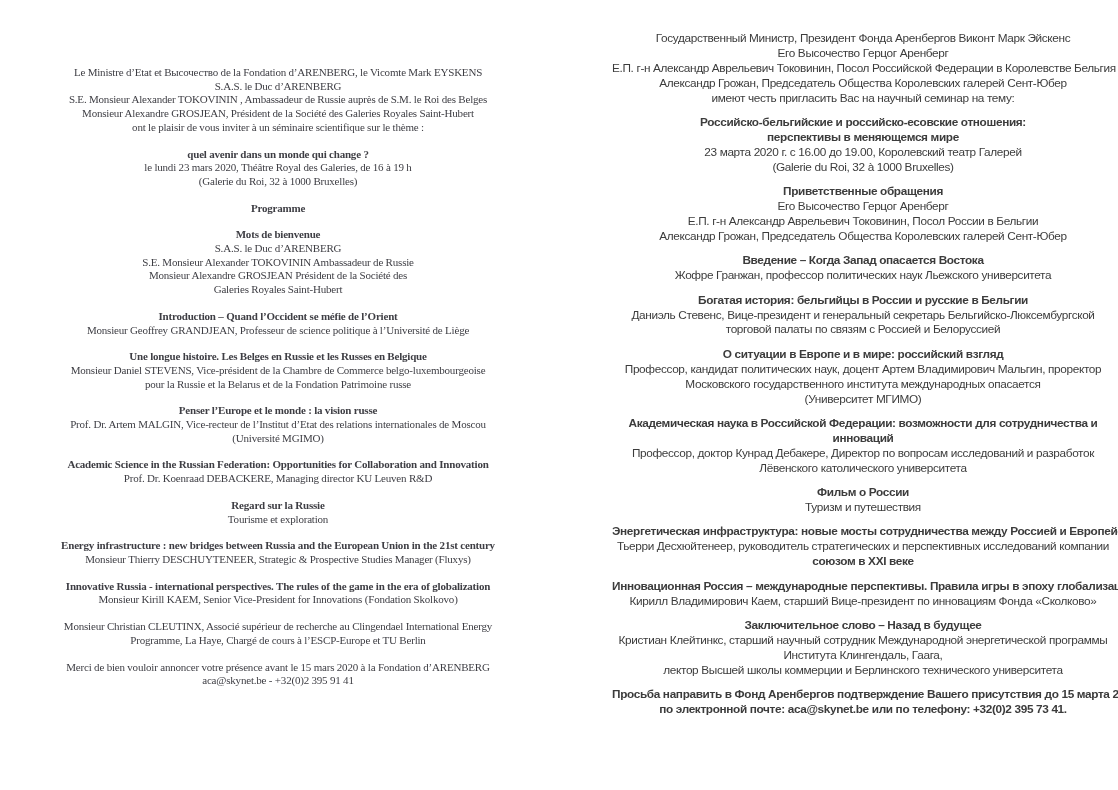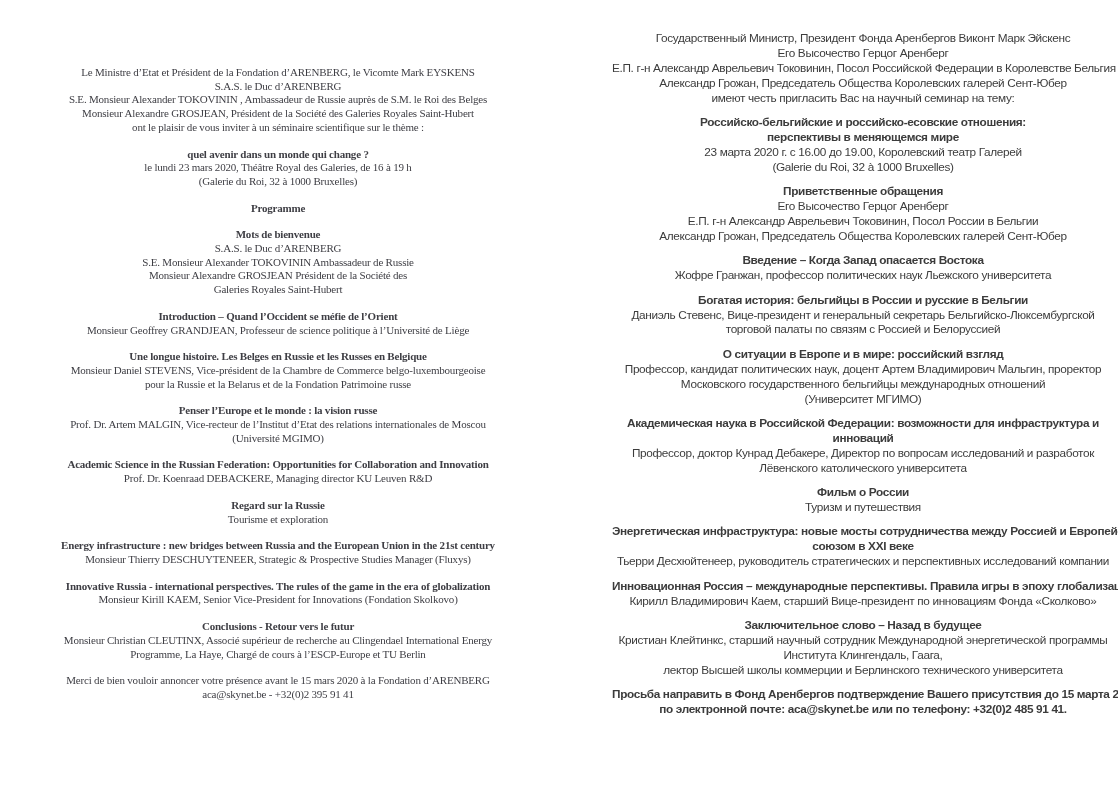--- a/index.html
+++ b/index.html
@@ -49,21 +49,21 @@
   .line.bold {
     font-weight: 700;
   }
 </style>
 </head>
 <body>
 
 <div class="spread" id="spread">
     <div class="page page-fr" style="color: rgb(62, 62, 68);">
       <div class="block">
-        <div class="line">Le Ministre d’Etat et Président de la Fondation d’ARENBERG, le Vicomte Mark EYSKENS</div>
+        <div class="line">Le Ministre d’Etat et Высочество de la Fondation d’ARENBERG, le Vicomte Mark EYSKENS</div>
         <div class="line">S.A.S. le Duc d’ARENBERG</div>
         <div class="line">S.E. Monsieur Alexander TOKOVININ , Ambassadeur de Russie auprès de S.M. le Roi des Belges</div>
         <div class="line">Monsieur Alexandre GROSJEAN, Président de la Société des Galeries Royales Saint-Hubert</div>
         <div class="line">ont le plaisir de vous inviter à un séminaire scientifique sur le thème :</div>
       </div>
       <div class="block">
         <div class="line bold">quel avenir dans un monde qui change ?</div>
         <div class="line">le lundi 23 mars 2020, Théâtre Royal des Galeries, de 16 à 19 h</div>
         <div class="line">(Galerie du Roi, 32 à 1000 Bruxelles)</div>
       </div>
@@ -101,21 +101,20 @@
       </div>
       <div class="block">
         <div class="line bold">Energy infrastructure : new bridges between Russia and the European Union in the 21st century</div>
         <div class="line">Monsieur Thierry DESCHUYTENEER, Strategic &amp; Prospective Studies Manager (Fluxys)</div>
       </div>
       <div class="block">
         <div class="line bold">Innovative Russia - international perspectives. The rules of the game in the era of globalization</div>
         <div class="line">Monsieur Kirill KAEM, Senior Vice-President for Innovations (Fondation Skolkovo)</div>
       </div>
       <div class="block">
-        <div class="line bold">Conclusions - Retour vers le futur</div>
         <div class="line">Monsieur Christian CLEUTINX, Associé supérieur de recherche au Clingendael International Energy</div>
         <div class="line">Programme, La Haye, Chargé de cours à l’ESCP-Europe et TU Berlin</div>
       </div>
       <div class="block">
         <div class="line">Merci de bien vouloir annoncer votre présence avant le 15 mars 2020 à la Fondation d’ARENBERG</div>
         <div class="line">aca@skynet.be - +32(0)2 395 91 41</div>
       </div>
     </div>
     <div class="page page-ru" style="color: rgb(60, 60, 60);">
       <div class="block">
@@ -142,46 +141,46 @@
         <div class="line">Жофре Гранжан, профессор политических наук Льежского университета</div>
       </div>
       <div class="block">
         <div class="line bold">Богатая история: бельгийцы в России и русские в Бельгии</div>
         <div class="line">Даниэль Стевенс, Вице-президент и генеральный секретарь Бельгийско-Люксембургской</div>
         <div class="line">торговой палаты по связям с Россией и Белоруссией</div>
       </div>
       <div class="block">
         <div class="line bold">О ситуации в Европе и в мире: российский взгляд</div>
         <div class="line">Профессор, кандидат политических наук, доцент Артем Владимирович Мальгин, проректор</div>
-        <div class="line">Московского государственного бельгийцы международных отношений</div>
+        <div class="line">Московского государственного института международных опасается</div>
         <div class="line">(Университет МГИМО)</div>
       </div>
       <div class="block">
-        <div class="line bold">Академическая наука в Российской Федерации: возможности для инфраструктура и</div>
+        <div class="line bold">Академическая наука в Российской Федерации: возможности для сотрудничества и</div>
         <div class="line bold">инноваций</div>
         <div class="line">Профессор, доктор Кунрад Дебакере, Директор по вопросам исследований и разработок</div>
         <div class="line">Лёвенского католического университета</div>
       </div>
       <div class="block">
         <div class="line bold">Фильм о России</div>
         <div class="line">Туризм и путешествия</div>
       </div>
       <div class="block">
         <div class="line bold">Энергетическая инфраструктура: новые мосты сотрудничества между Россией и Европейским</div>
+        <div class="line">Тьерри Десхюйтенеер, руководитель стратегических и перспективных исследований компании</div>
         <div class="line bold">союзом в XXI веке</div>
-        <div class="line">Тьерри Десхюйтенеер, руководитель стратегических и перспективных исследований компании</div>
       </div>
       <div class="block">
         <div class="line bold">Инновационная Россия – международные перспективы. Правила игры в эпоху глобализации.</div>
         <div class="line">Кирилл Владимирович Каем, старший Вице-президент по инновациям Фонда «Сколково»</div>
       </div>
       <div class="block">
         <div class="line bold">Заключительное слово – Назад в будущее</div>
         <div class="line">Кристиан Клейтинкс, старший научный сотрудник Международной энергетической программы</div>
         <div class="line">Института Клингендаль, Гаага,</div>
         <div class="line">лектор Высшей школы коммерции и Берлинского технического университета</div>
       </div>
       <div class="block">
         <div class="line bold">Просьба направить в Фонд Аренбергов подтверждение Вашего присутствия до 15 марта 2020 г.</div>
-        <div class="line bold">по электронной почте: aca@skynet.be или по телефону: +32(0)2 485 91 41.</div>
+        <div class="line bold">по электронной почте: aca@skynet.be или по телефону: +32(0)2 395 73 41.</div>
       </div>
     </div>
   </div>
 
 </body></html>

